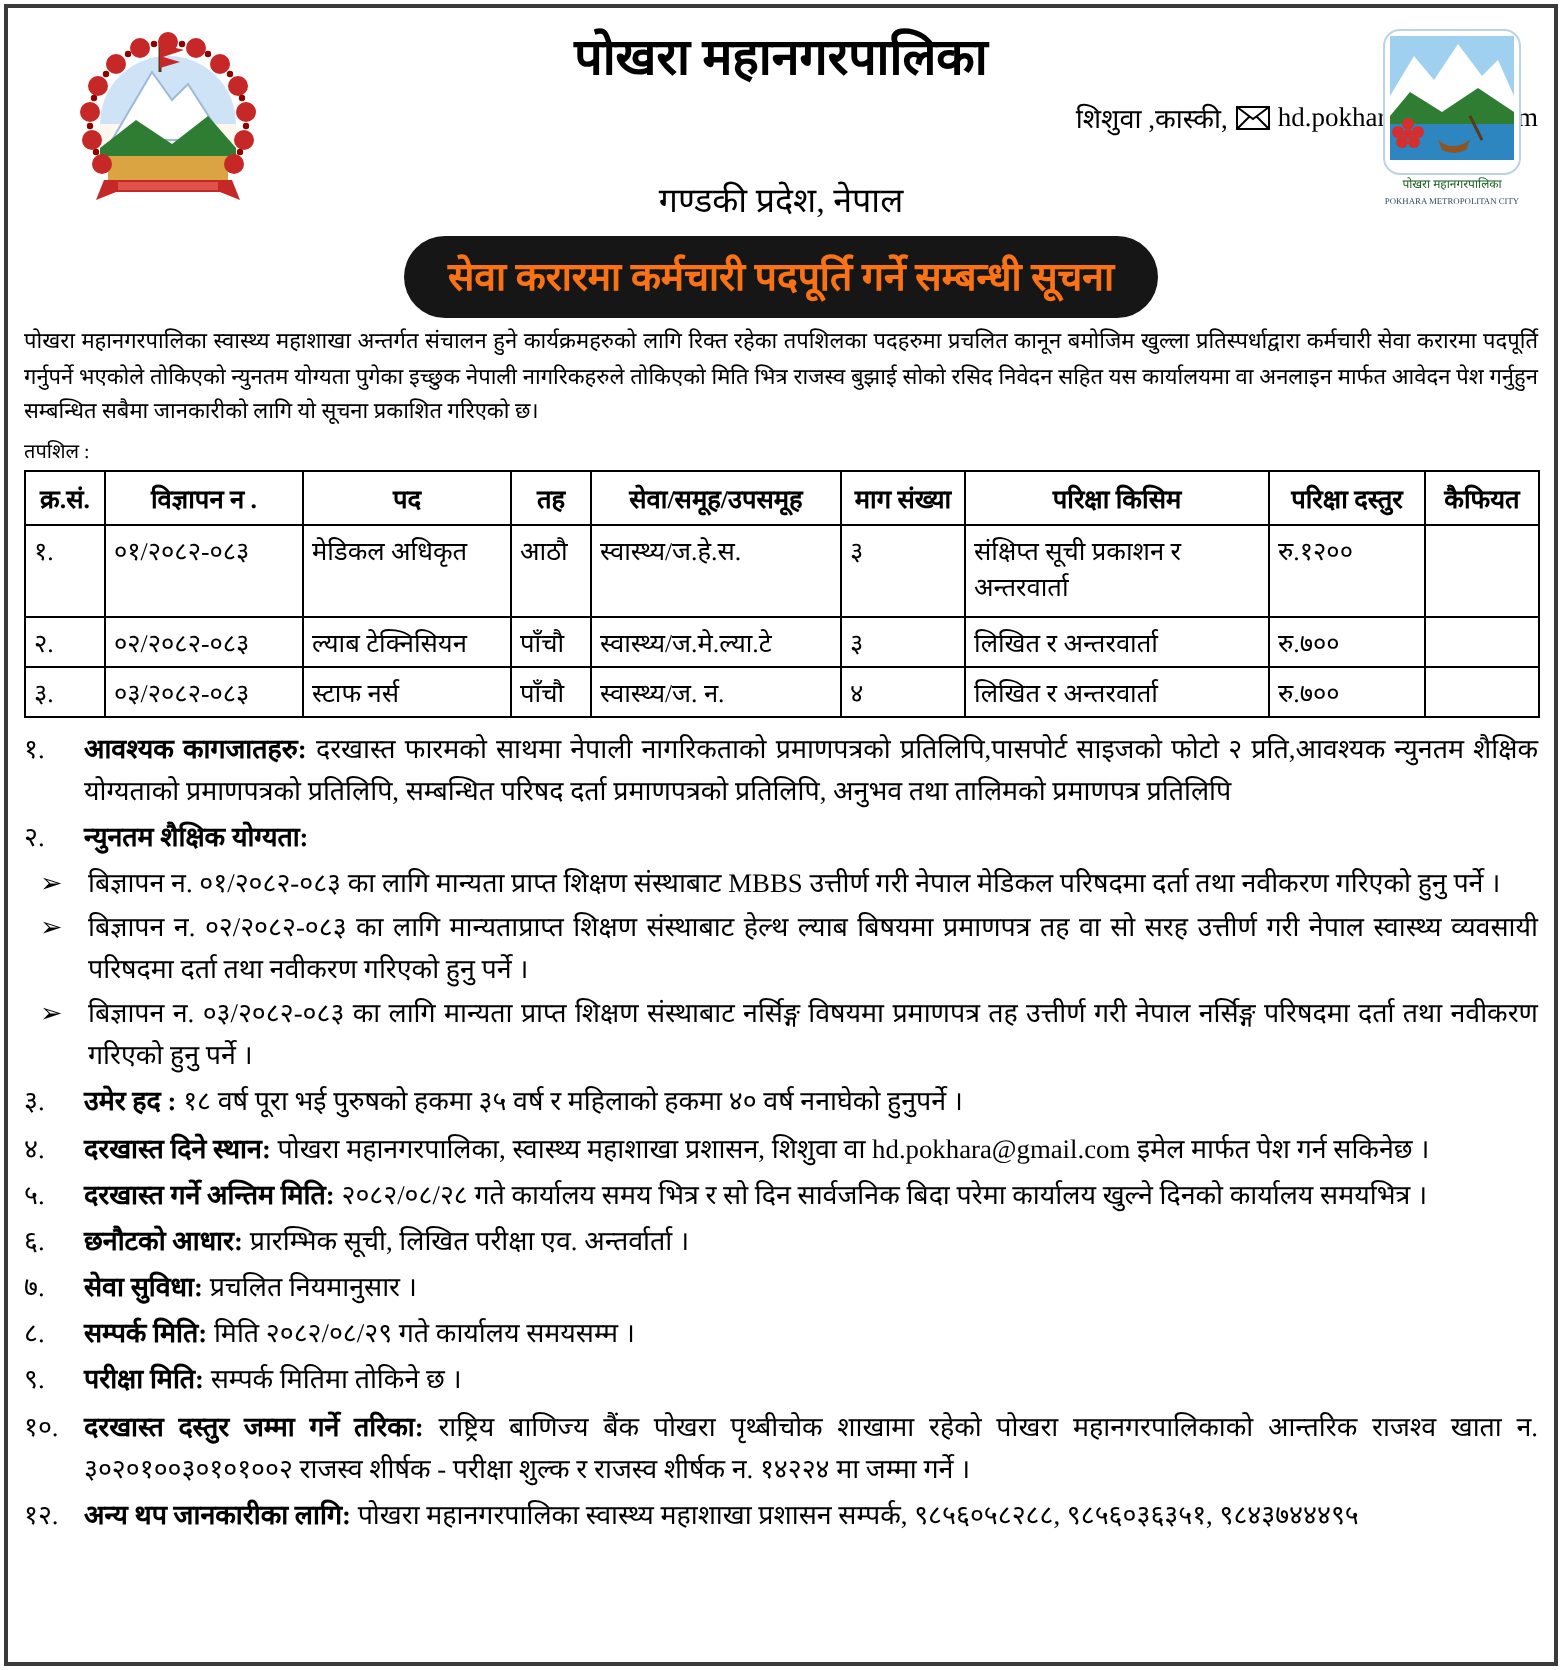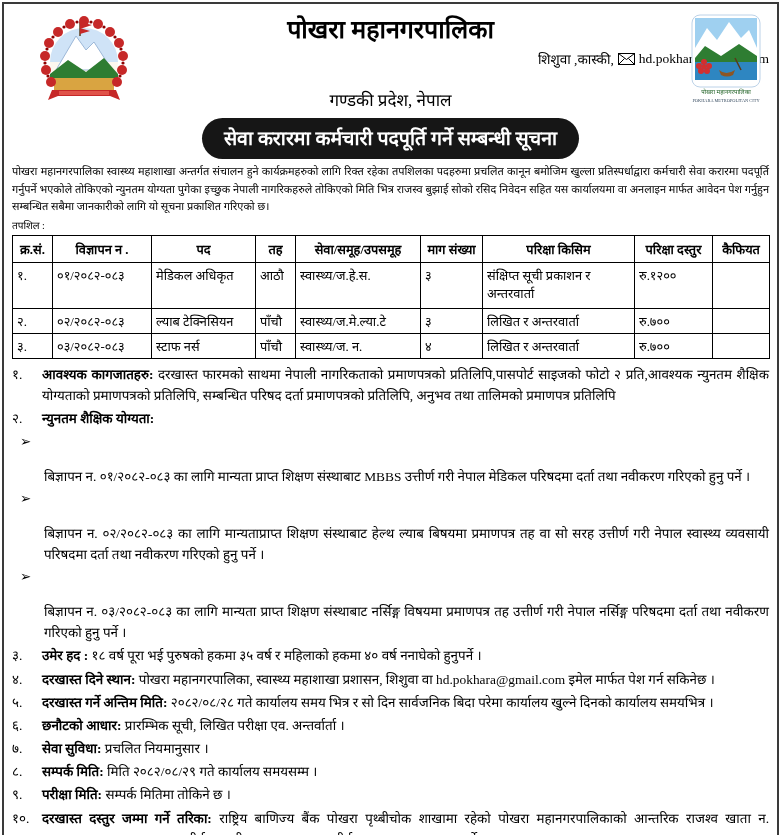--- a/index.html
+++ b/index.html
@@ -24,21 +24,21 @@
   .logo-right { position: absolute; right: 8px; top: 4px; width: 70px; height: 96px; }
   .org-name   { font-size: 25px; font-weight: bold; line-height: 1.25; }
   .office-name{ font-size: 25px; font-weight: bold; line-height: 1.25; }
   .dept-name  { font-size: 17px; font-weight: bold; margin-top: 6px; }
   .contact-line { font-size: 13.5px; margin-top: 5px; display: flex; justify-content: flex-end; align-items: center; gap: 4px; }
   .province-line { font-size: 17px; margin-top: 20px; }
   .banner-wrap { text-align: center; margin-top: 7px; }
   .banner {
     display: inline-block;
     background: #161616;
-    color: #ffffff;
+    color: #f97316;
     font-size: 19.5px;
     font-weight: bold;
     padding: 6px 22px 8px 22px;
     border-radius: 24px;
   }
   .pub-line { text-align: center; font-size: 13.5px; margin-top: 6px; }
   
   .intro { font-size: 11px; line-height: 1.6; text-align: justify; margin-top: 4px; }
   .details-label { font-size: 10px; margin-top: 2px; }
   
@@ -55,21 +55,21 @@
   table.vac tr.tall td { height: 46px; }
   
   .notes { margin-top: 5px; }
   .note-item { display: flex; font-size: 13.4px; line-height: 1.58; margin-top: 2px; }
   .note-num { width: 30px; flex: 0 0 30px; }
   .note-body { flex: 1; text-align: justify; }
   .note-label { font-weight: bold; }
   .sub-bullets { margin-top: 1px; }
   .sub-bullet { display: flex; font-size: 13.4px; line-height: 1.58; margin-top: 1px; }
   .sub-marker { width: 32px; flex: 0 0 32px; padding-left: 8px; }
-  .sub-text { flex: 1; text-align: justify; margin-top: 35px; }
+  .sub-text { flex: 1; text-align: justify; }
 </style>
 </head>
 <body>
 
 <div class="page">
 
   <div class="header">
 
     <svg class="logo-left" viewBox="0 0 100 100">
       <circle cx="50" cy="50" r="34" fill="#fdf7ef"></circle>

